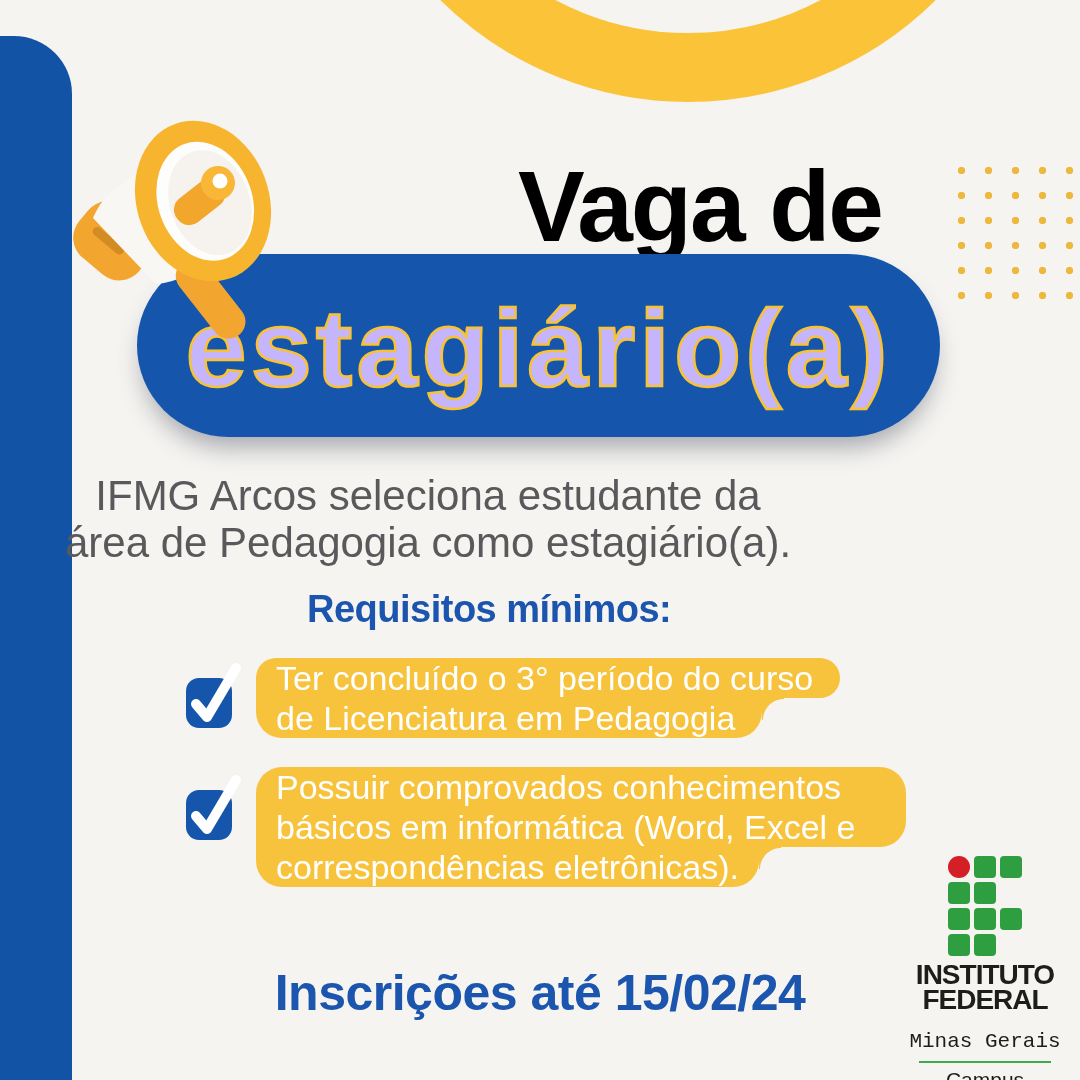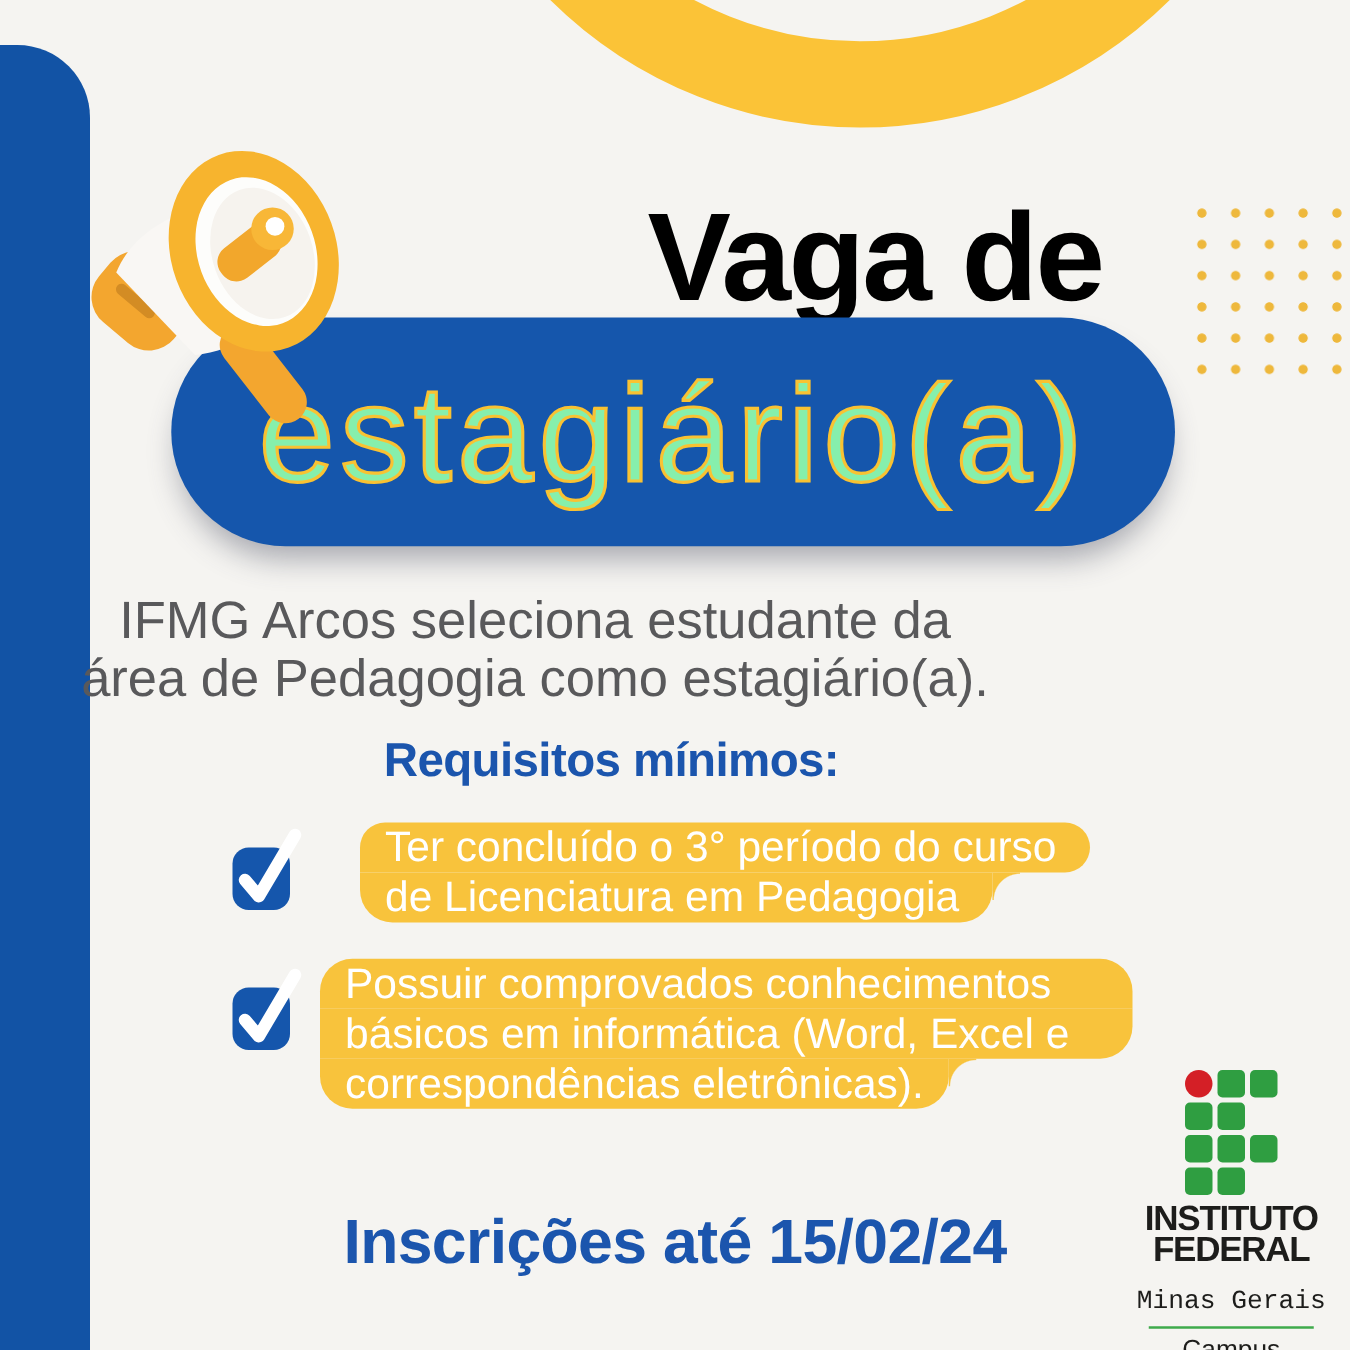--- a/index.html
+++ b/index.html
@@ -27,40 +27,40 @@
     position:absolute; left:450px; top:156px; width:500px; text-align:center;
     font-size:100px; font-weight:bold; letter-spacing:-2px; color:#000000; line-height:1;
   }
   .hero-pill {
     position:absolute; left:137px; top:254px; width:803px; height:183px;
     background:#1556ac; border-radius:92px;
     box-shadow:0 16px 24px -6px rgba(70,75,95,.45);
     display:flex; align-items:center; justify-content:center;
   }
   .hero-highlight {
-    font-size:110px; font-weight:normal; color:#86efac; letter-spacing:4px;
+    font-size:110px; font-weight:bold; color:#c4b5fd; letter-spacing:4px;
     -webkit-text-stroke:2.5px #f9c232; padding-top:4px; white-space:nowrap;
   }
   .megaphone { position:absolute; left:68px; top:98px; width:235px; height:245px; overflow:visible; }
   
   .intro {
     position:absolute; left:0; top:472px; width:856px; text-align:center;
     font-size:42px; line-height:47px; color:#59595b;
   }
   .req-heading {
     position:absolute; left:263px; top:588px;
     font-size:38px; font-weight:bold; color:#1b55ad; letter-spacing:-0.5px;margin-left:44px;
   }
   
   .check { position:absolute; left:184px; width:60px; height:72px; overflow:visible; }
   .check-1 { top:660px; }
   .check-2 { top:772px; }
   
   .req-box { position:absolute; left:256px; }
-  .req-box-1 { top:658px;margin-left:32px; }
+  .req-box-1 { top:658px; }
   .req-box-2 { top:767px; }
   .req-line {
     position:relative; background:#f8c33c; color:#ffffff;
     font-size:34px; line-height:40px; height:40px; padding:0 20px;
     white-space:nowrap; width:fit-content; width:-moz-fit-content;
   }
   .req-line.r1 { border-radius:26px 26px 26px 0; min-width:544px; }
   .req-line.r2 { border-radius:0 0 26px 26px; min-width:466px; }
   .req-line.r3 { border-radius:26px 26px 0 0; min-width:610px; }
   .req-line.r4 { border-radius:0 0 26px 0;   min-width:610px; }

